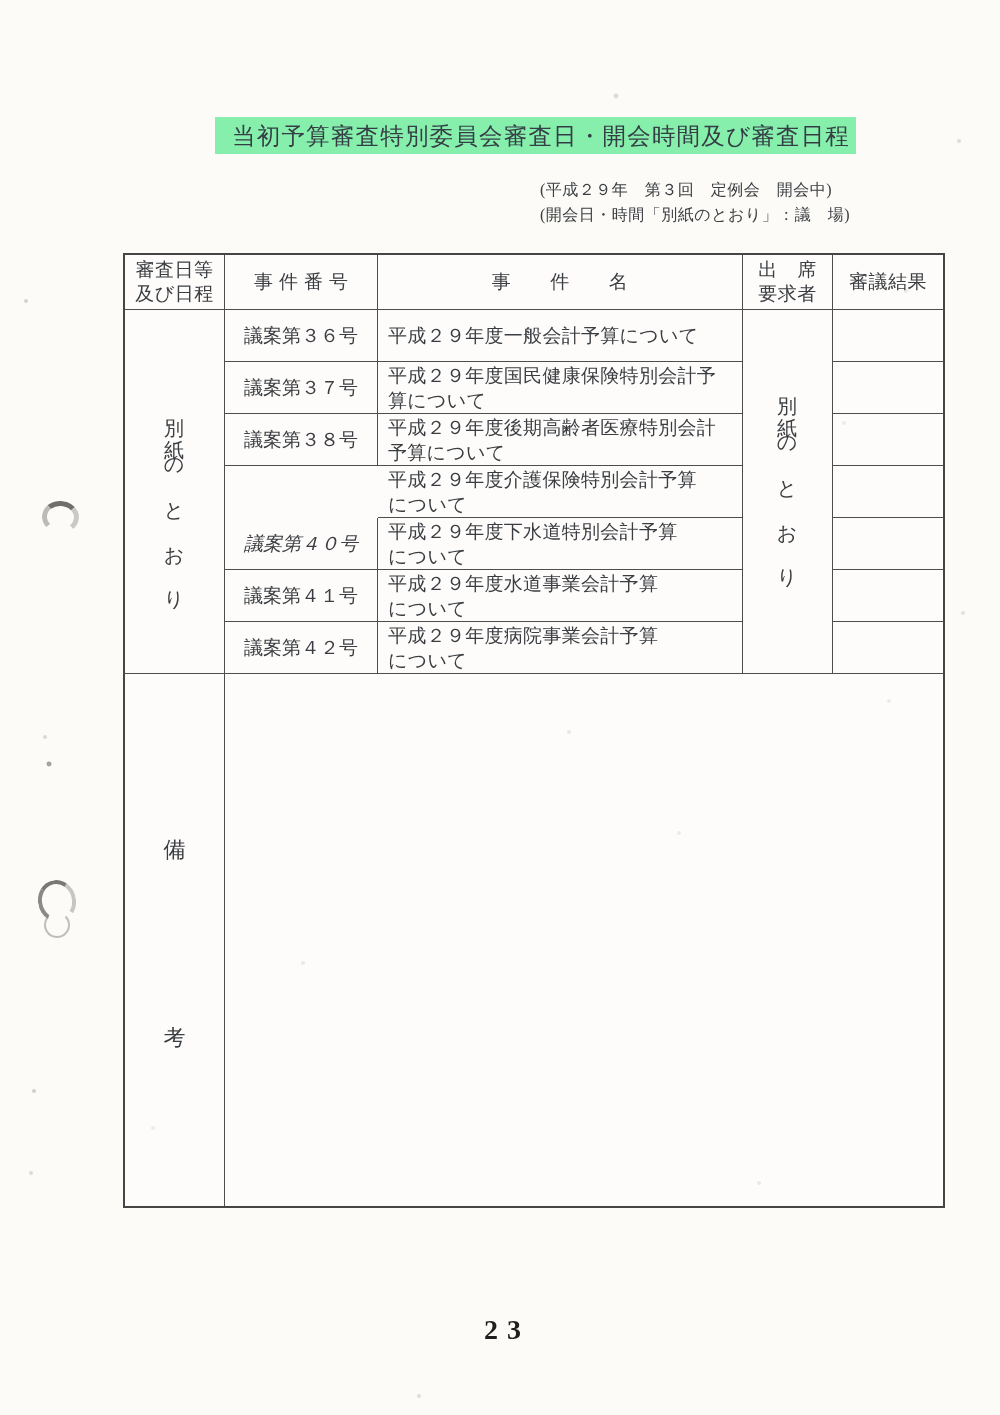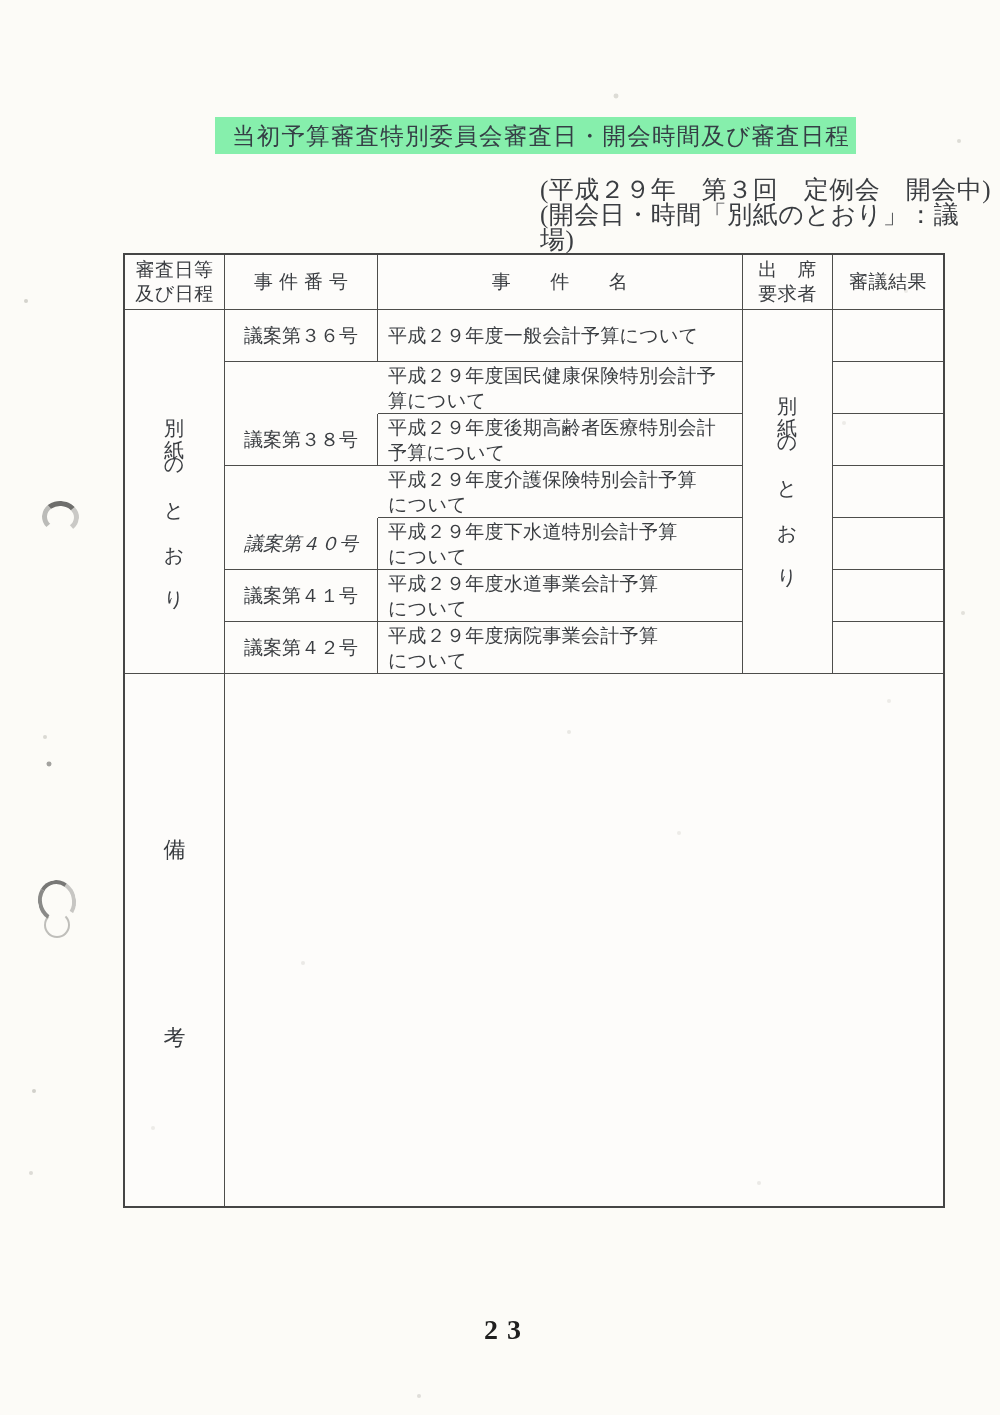--- a/index.html
+++ b/index.html
@@ -63,21 +63,21 @@
     position:absolute;left:215px;top:117px;width:641px;height:37px;
     background:#86efac;
     display:flex;align-items:center;
   }
   .title-highlight .t{
     font-size:23.5px;letter-spacing:1.2px;padding-left:17px;color:#353e45;
     white-space:nowrap;
   }
   .subtitle{
     position:absolute;left:540px;top:177px;
-    font-size:25px;line-height:25px;color:#3a3d41;
+    font-size:16px;line-height:25px;color:#3a3d41;
     white-space:pre-line;letter-spacing:.5px;
   }
 
   .doc-table{
     position:absolute;left:115px;top:253px;
     width:818px;height:951px;
     border:2px solid #454545;
     display:grid;
     grid-template-columns:100px 153px 365px 90px 110px;
     grid-template-rows:55px repeat(7,52px) 532px;
@@ -142,20 +142,21 @@
   <div class="cell hdr no-r" style="grid-column:5;grid-row:1;">審議結果</div>
 
   <div class="cell vcell" style="grid-column:1;grid-row:2/9;">
     <span class="vtext sched">別紙のとおり</span>
   </div>
 
   <div class="cell" style="grid-column:2;grid-row:2;text-align:center;">議案第３６号</div>
   <div class="cell case-name" style="grid-column:3;grid-row:2;">平成２９年度一般会計予算について</div>
   <div class="cell no-r" style="grid-column:5;grid-row:2;"></div>
 
+  <div class="cell" style="grid-column:2;grid-row:3;">議案第３７号</div>
   <div class="cell case-name" style="grid-column:3;grid-row:3;">平成２９年度国民健康保険特別会計予
 算について</div>
   <div class="cell no-r" style="grid-column:5;grid-row:3;"></div>
 
   <div class="cell" style="grid-column:2;grid-row:4;">議案第３８号</div>
   <div class="cell case-name" style="grid-column:3;grid-row:4;">平成２９年度後期高齢者医療特別会計
 予算について</div>
   <div class="cell no-r" style="grid-column:5;grid-row:4;"></div>
 
   <div class="cell case-name" style="grid-column:3;grid-row:5;">平成２９年度介護保険特別会計予算

